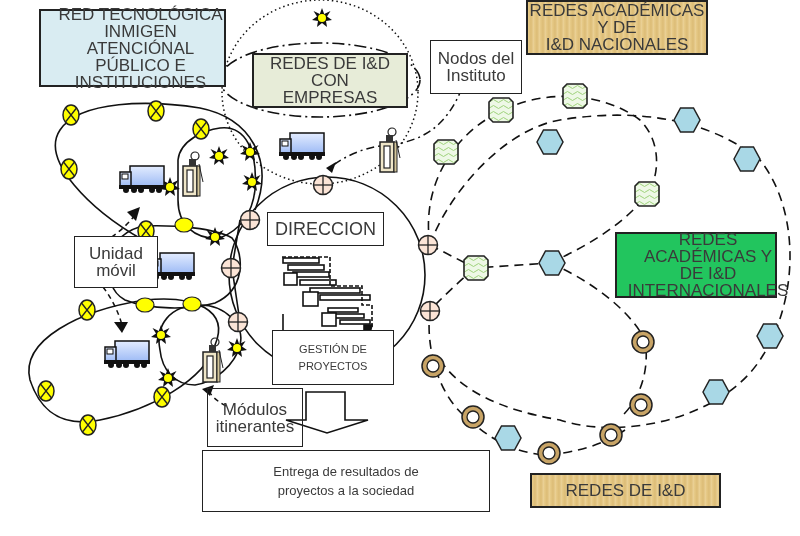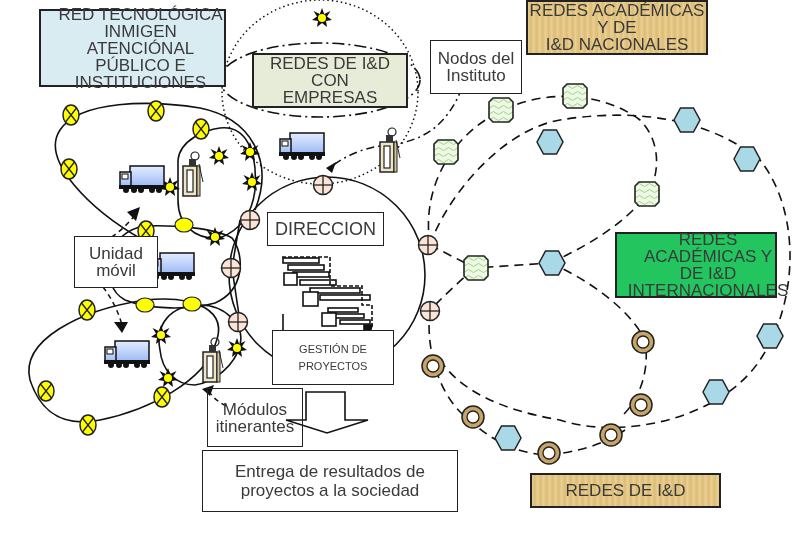--- a/index.html
+++ b/index.html
@@ -229,15 +229,15 @@
 <div class="lbl white" style="left:26px;top:236px;width:84px;height:52px;border-width:1.5px;margin-left:48px;">Unidad
 móvil</div>
 <div class="lbl white" style="left:267px;top:212px;width:117px;height:34px;border-width:1.5px;font-size:18px;">DIRECCION</div>
 <div class="lbl white" style="left:272px;top:330px;width:122px;height:55px;border-width:1.5px;font-size:11px;">GESTIÓN DE
 PROYECTOS</div>
 <div class="lbl peach" style="left:615px;top:232px;width:162px;height:66px;">REDES ACADÉMICAS Y
 DE I&amp;D
 INTERNACIONALES</div>
 <div class="lbl" style="left:207px;top:388px;width:96px;height:59px;border-width:1.5px;background:transparent;">Módulos
 itinerantes</div>
-<div class="lbl white" style="left:202px;top:450px;width:256px;height:62px;border-width:1.5px;font-size:17px;line-height:19px;">Entrega de resultados de
+<div class="lbl white" style="left:202px;top:450px;width:288px;height:62px;border-width:1.5px;font-size:13px;line-height:19px;">Entrega de resultados de
 proyectos a la sociedad</div>
 <div class="lbl papyrus" style="left:514px;top:473px;width:191px;height:35px;margin-left:16px;">REDES DE I&amp;D</div>
 
 </body></html>

